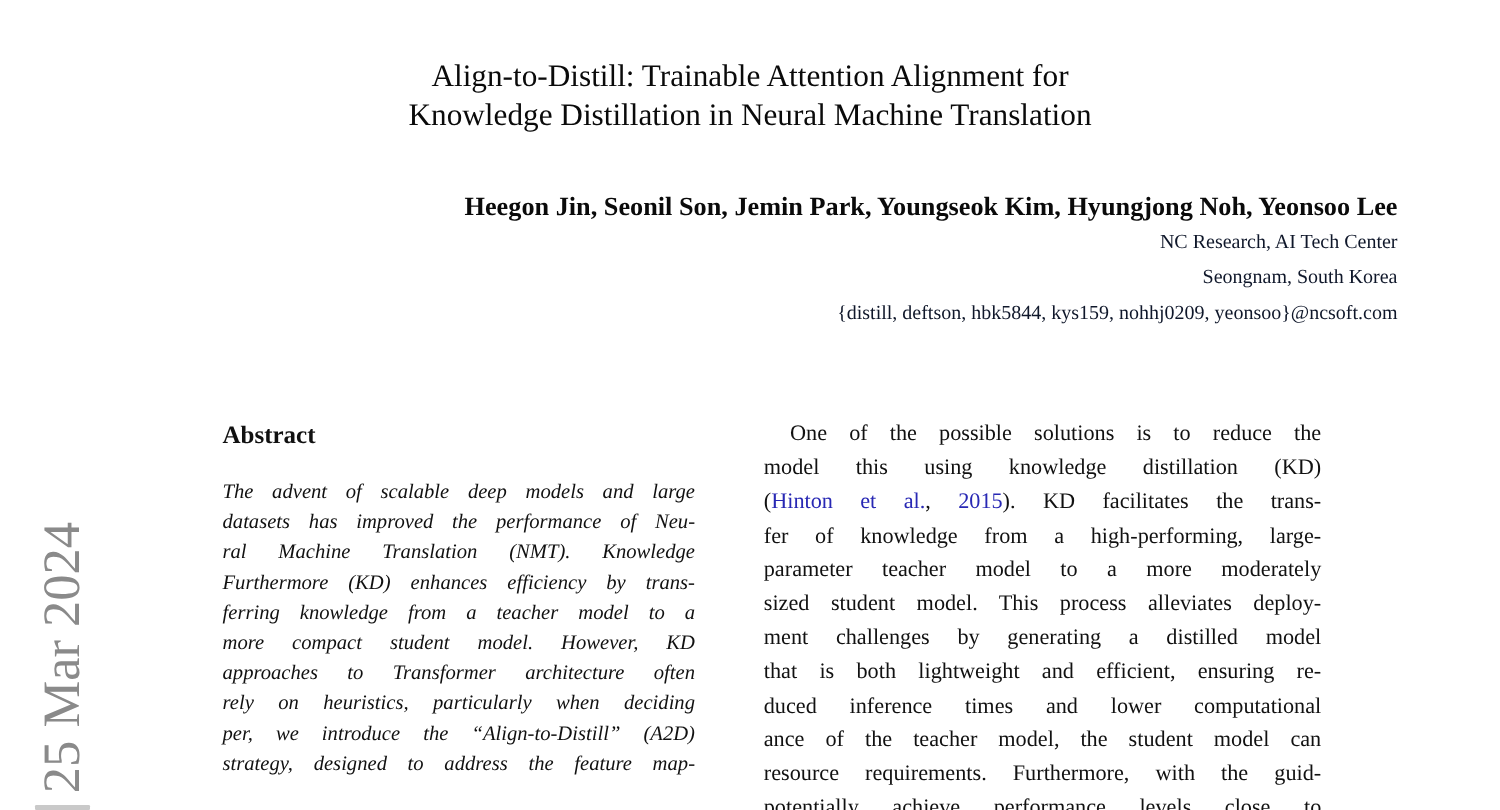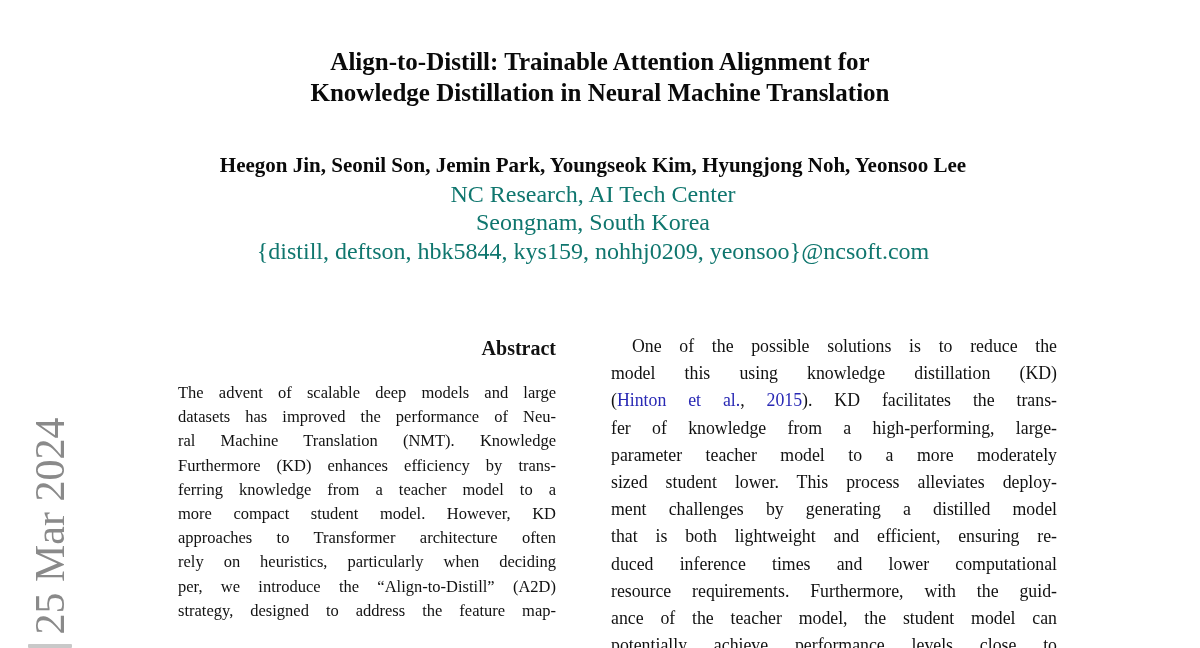--- a/index.html
+++ b/index.html
@@ -33,49 +33,50 @@
     border-radius: 1px;
   }
 
   
   .title-block {
     position: absolute;
     left: 100px; top: 46px; width: 1000px;
     text-align: center;
   }
   .title-line {
-    font-size: 25px; font-weight: bold; line-height: 31px;
+    font-size: 25px; font-weight: normal; line-height: 31px;
     color: #0a0a0a;
   }
 
   
   .author-block {
     position: absolute;
-    left: 88px; top: 151px; width: 1010px;
-    text-align: center;
+    left: 108px; top: 151px; width: 1010px;
+    text-align: right;
   }
   .author-names { font-size: 21px; font-weight: bold; line-height: 28.5px; color: #0a0a0a; }
-  .author-line  { font-size: 24px; line-height: 28.5px; color: #0f766e; }
+  .author-line  { font-size: 16px; line-height: 28.5px; color: #0f172a; }
 
   
   .abstract-col {
     position: absolute;
     left: 178px; top: 337px; width: 378px;
   }
   .abstract-heading {
     font-size: 20px; font-weight: bold;
-    text-align: right;
+    text-align: left;
     margin-bottom: 16px;
   }
   .abs-lines { margin-top: 21px; }
   .abs-line {
     font-size: 16.5px; line-height: 24.2px;
     text-align: justify; text-align-last: justify;
     white-space: nowrap; 
     overflow: visible;
+    font-style: italic;
   }
 
   
   .intro-col {
     position: absolute;
     left: 611px; top: 333px; width: 446px;
   }
   .intro-line {
     font-size: 17.8px; line-height: 27.2px;
     text-align: justify; text-align-last: justify;
@@ -119,22 +120,22 @@
       <div class="abs-line">strategy, designed to address the feature map-</div>
     </div>
   </div>
 
   <div class="intro-col">
     <div class="intro-line indent">One of the possible solutions is to reduce the</div>
     <div class="intro-line">model this using knowledge distillation (KD)</div>
     <div class="intro-line"><span>(</span><span class="cite">Hinton et al.</span><span>, </span><span class="cite">2015</span><span>). KD facilitates the trans-</span></div>
     <div class="intro-line">fer of knowledge from a high-performing, large-</div>
     <div class="intro-line">parameter teacher model to a more moderately</div>
-    <div class="intro-line">sized student lower. This process alleviates deploy-</div>
+    <div class="intro-line">sized student model. This process alleviates deploy-</div>
     <div class="intro-line">ment challenges by generating a distilled model</div>
     <div class="intro-line">that is both lightweight and efficient, ensuring re-</div>
     <div class="intro-line">duced inference times and lower computational</div>
+    <div class="intro-line">ance of the teacher model, the student model can</div>
     <div class="intro-line">resource requirements. Furthermore, with the guid-</div>
-    <div class="intro-line">ance of the teacher model, the student model can</div>
     <div class="intro-line">potentially achieve performance levels close to</div>
   </div>
 
 </div>
 
 </body></html>

